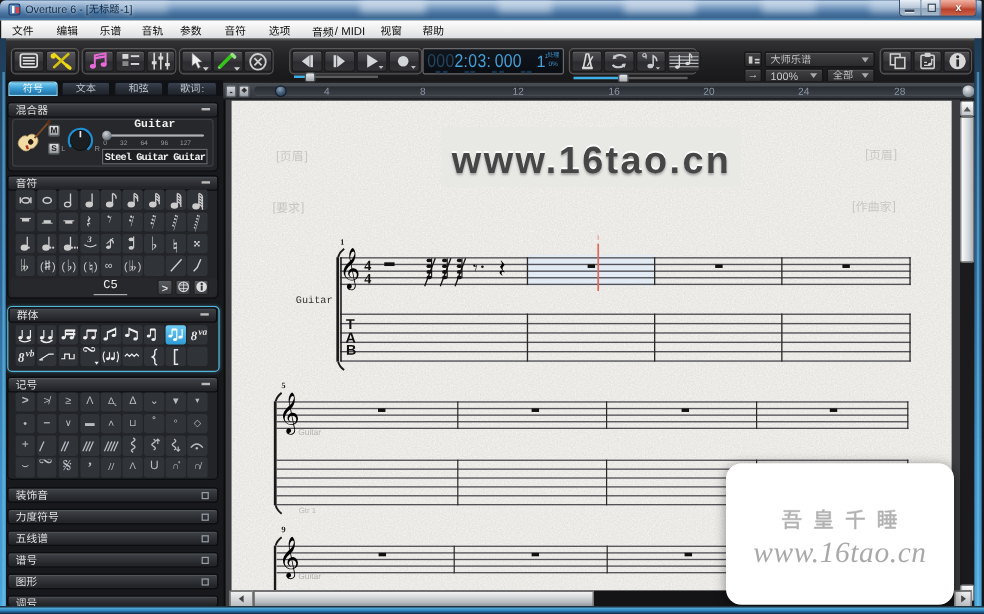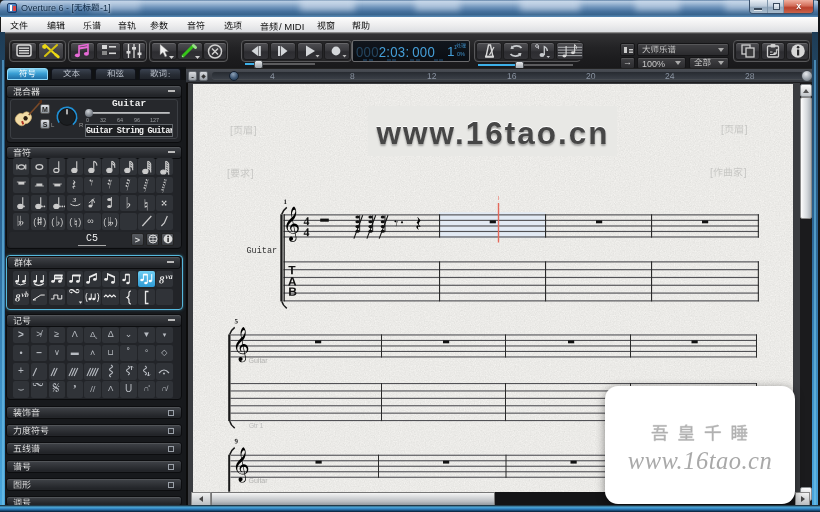--- a/index.html
+++ b/index.html
@@ -418,21 +418,21 @@
 <div class="abs" style="left:51px;top:122px;font-size:6px;color:#999">L</div>
 <div class="abs" style="left:79px;top:122px;font-size:6px;color:#999">R</div>
 <div class="abs" style="left:86px;top:98px;width:86px;text-align:center;font-family:'Liberation Mono',monospace;font-size:9.5px;font-weight:bold;color:#f0f0f0">Guitar</div>
 <div class="abs" style="left:87px;top:111.5px;width:83px;height:2.5px;background:linear-gradient(#caccce,#909294);border-radius:1px"></div>
 <div class="abs" style="left:85px;top:109px;width:8px;height:8px;border-radius:4px;background:radial-gradient(circle at 40% 30%,#d0d4d8,#7a8088 60%,#4a5056)"></div>
 <div class="abs" style="left:86px;top:117px;font-size:5.5px;color:#9a9da0">0</div>
 <div class="abs" style="left:100px;top:117px;font-size:5.5px;color:#9a9da0">32</div>
 <div class="abs" style="left:117px;top:117px;font-size:5.5px;color:#9a9da0">64</div>
 <div class="abs" style="left:134px;top:117px;font-size:5.5px;color:#9a9da0">96</div>
 <div class="abs" style="left:150px;top:117px;font-size:5.5px;color:#9a9da0">127</div>
-<div class="abs" style="left:85px;top:124px;width:88px;height:13px;background:#1d1f22;border:1px solid #63676c;color:#f2f2f2;font-family:'Liberation Mono',monospace;font-weight:bold;font-size:8.5px;text-align:center;line-height:12px;letter-spacing:-0.7px;white-space:nowrap;overflow:hidden">Guitar String Guitar</div>
+<div class="abs" style="left:85px;top:124px;width:88px;height:13px;background:#1d1f22;border:1px solid #63676c;color:#f2f2f2;font-family:'Liberation Mono',monospace;font-weight:bold;font-size:8.5px;text-align:center;line-height:12px;letter-spacing:-0.7px;white-space:nowrap;overflow:hidden">Steel Guitar Guitar</div>
 <div class="abs" style="left:6px;top:146px;width:176px;height:103px;border:1px solid #0b0c0e;border-radius:4px;background:#222428"></div>
 <div class="colhead" style="left:6px;top:146px;width:176px"></div>
 <div class="abs" style="left:13px;top:148px">
     <svg width="19" height="10" viewBox="0 0 19 10" fill="#e8e8e8">
       <use href="#c97f3" transform="translate(0.0,7.9) scale(0.0090,-0.0090)"></use>
       <use href="#c7b26" transform="translate(9.0,7.9) scale(0.0090,-0.0090)"></use>
     </svg>
   </div>
 <div class="abs" style="left:168px;top:151px;width:7px;height:1.5px;background:#bbb"></div>
 <div class="cell" style="left:12.7px;top:158.4px;width:16.7px;height:16.9px;display:flex;align-items:center;justify-content:center">

